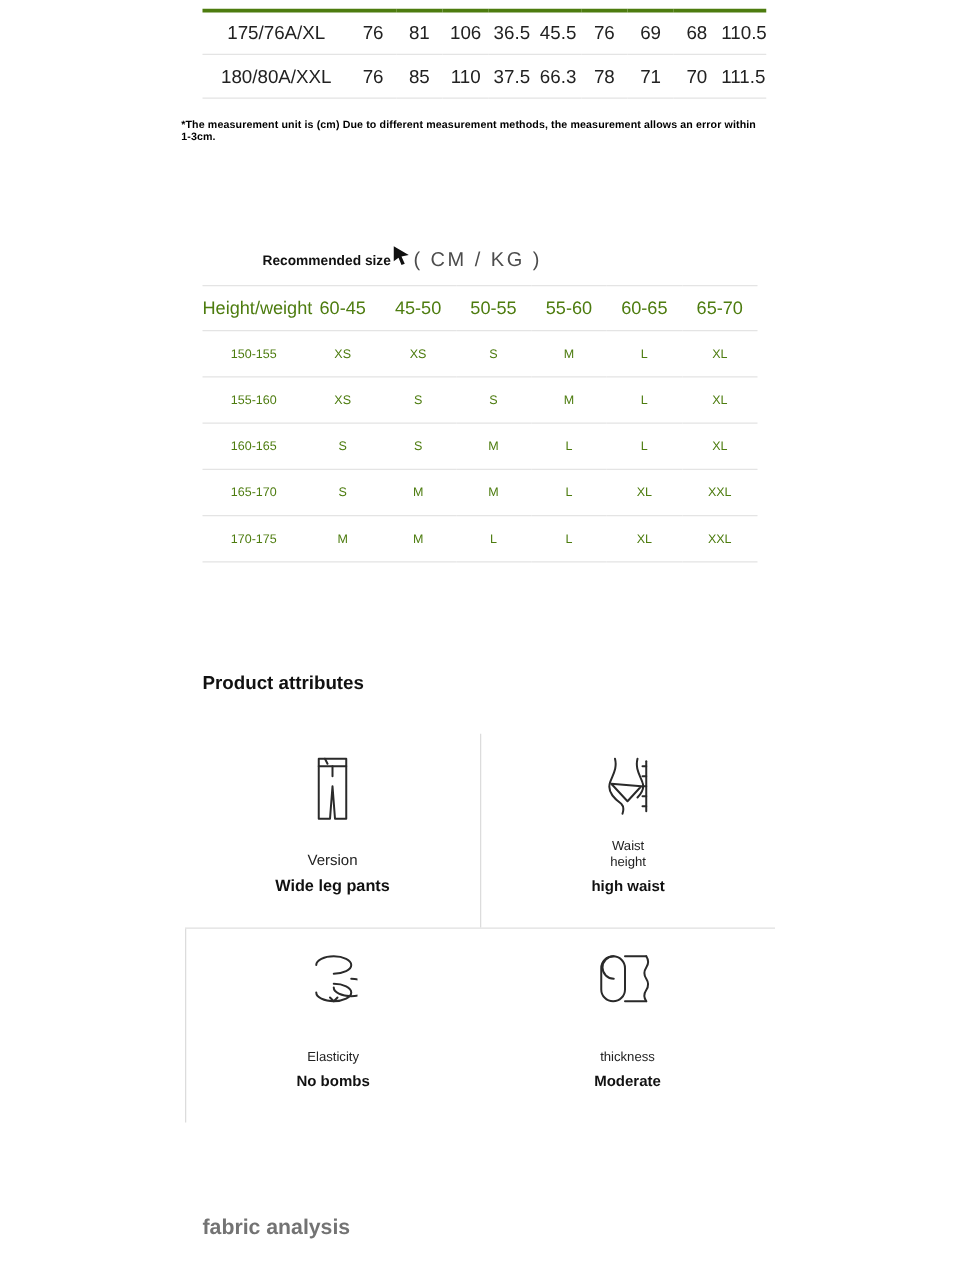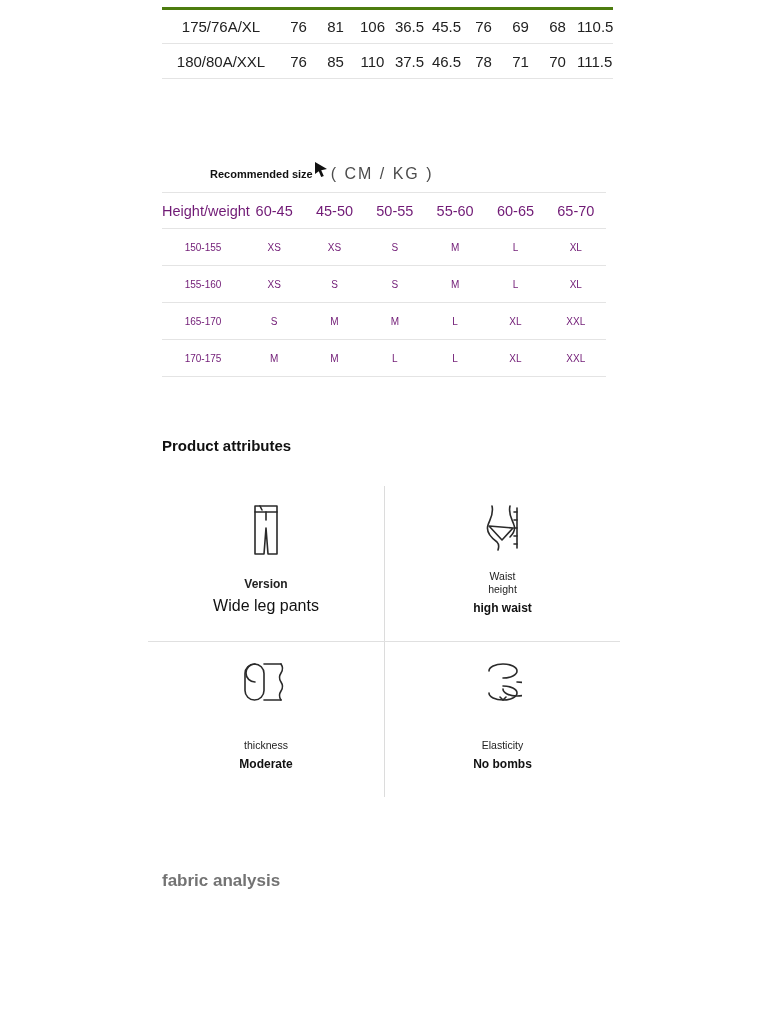--- a/index.html
+++ b/index.html
@@ -35,45 +35,45 @@
 
   
   .rec-title-row { margin-top: 84px; display: flex; align-items: center; margin-left: 48px; }
   .rec-title { font-size: 11px; font-weight: bold; color: #111; }
   .cursor-wrap { margin: 0 2px 0 0; position: relative; top: -2px; }
   .rec-unit { font-size: 16px; color: #4c4c4c; letter-spacing: 2px; }
 
   .rec-table { width: 444px; margin-top: 8px; table-layout: fixed; border-top: 1px solid #e4e4e4; }
   .rec-table th, .rec-table td {
     border-bottom: 1px solid #e4e4e4; text-align: center;
-    font-weight: 400; color: #701a75;
+    font-weight: 400; color: #4d7c0f;
   }
   .rec-table th { height: 36px; font-size: 14.5px; }
   .rec-table td { height: 37px; font-size: 10px; }
   .rec-table col.r-lbl { width: 82px; }
 
   
-  .attr-title { margin-top: 60px; font-size: 15px; font-weight: bold; color: #111; }
+  .attr-title { margin-top: 88px; font-size: 15px; font-weight: bold; color: #111; }
   .attr-grid { width: 472px; margin: 32px auto 0; }
   .attr-row { display: flex; }
   .attr-cell {
     width: 50%; height: 155px;
     display: flex; flex-direction: column; align-items: center;
   }
   .attr-cell.right { border-left: 1px solid #dcdcdc; }
   .attr-hr { border-top: 1px solid #e0e0e0; width: 472px; }
   .attr-icon { margin-top: 18px; }
   .attr-row.second .attr-icon { margin-top: 20px; }
   .attr-label {
     margin-top: auto; font-size: 10.5px; color: #222;
     white-space: pre-line; text-align: center; line-height: 1.25;
   }
   .attr-value { margin: 5px 0 26px; font-size: 12px; font-weight: bold; color: #111; }
-  .attr-cell.swap .attr-label { font-size: 12px; font-weight: bold; }
-  .attr-cell.swap .attr-value { font-size: 16px; font-weight: normal; }
+  .attr-cell.swap .attr-label { font-size: 12px; font-weight: normal; }
+  .attr-cell.swap .attr-value { font-size: 13px; font-weight: bold; }
 
   .fabric-title { margin-top: 74px; font-size: 17px; font-weight: bold; color: #737373; }
 
   svg.line-icon { stroke: #2a2a2a; fill: none; stroke-width: 1.6; stroke-linecap: round; stroke-linejoin: round; }
 </style>
 </head>
 <body>
 
 <div class="container">
 
@@ -102,28 +102,29 @@
       <td>69</td>
       <td>68</td>
       <td>110.5</td>
     </tr>
     <tr>
       <td>180/80A/XXL</td>
       <td>76</td>
       <td>85</td>
       <td>110</td>
       <td>37.5</td>
-      <td>46.5</td>
+      <td>66.3</td>
       <td>78</td>
       <td>71</td>
       <td>70</td>
       <td>111.5</td>
     </tr>
   </tbody>
     </table>
+  <p class="note note1">*The measurement unit is (cm) Due to different measurement methods, the measurement allows an error within 1-3cm.</p>
 
   <div class="rec-title-row">
     <span class="rec-title">Recommended size</span>
     <span class="cursor-wrap">
       <svg width="16" height="17" viewBox="0 0 16 17">
         <path d="M2 1 L14 8 L8.2 9.2 L10.8 15 L8.2 16 L5.8 10.2 L2 13 Z" fill="#111"></path>
       </svg>
     </span>
     <span class="rec-unit">( CM / KG )</span>
   </div>
@@ -160,20 +161,29 @@
     <tr>
       <td>155-160</td>
       <td>XS</td>
       <td>S</td>
       <td>S</td>
       <td>M</td>
       <td>L</td>
       <td>XL</td>
     </tr>
     <tr>
+      <td>160-165</td>
+      <td>S</td>
+      <td>S</td>
+      <td>M</td>
+      <td>L</td>
+      <td>L</td>
+      <td>XL</td>
+    </tr>
+    <tr>
       <td>165-170</td>
       <td>S</td>
       <td>M</td>
       <td>M</td>
       <td>L</td>
       <td>XL</td>
       <td>XXL</td>
     </tr>
     <tr>
       <td>170-175</td>
@@ -214,43 +224,43 @@
           <path d="M31 8 L34 8 M31 16 L34 16 M31 24 L34 24 M31 32 L34 32 M31 40 L34 40"></path>
         </svg>
       </span>
       <span class="attr-label">Waist
 height</span>
       <span class="attr-value">high waist</span>
     </div>
   </div>
   <div class="attr-hr"></div>
   <div class="attr-row second">
+    <div class="attr-cell right">
+      <span class="attr-icon">
+        <svg class="line-icon" width="38" height="42" viewBox="0 0 38 42">
+          <path d="M5 9 a14 7 0 1 1 14 7"></path>
+          <path d="M33 20 a14 7 0 1 1 -14 7"></path>
+          <path d="M5 31 a14 7 0 1 0 14 -7"></path>
+          <path d="M16 35 L19 38 L22 35"></path>
+        </svg>
+      </span>
+      <span class="attr-label">Elasticity</span>
+      <span class="attr-value">No bombs</span>
+    </div>
     <div class="attr-cell">
       <span class="attr-icon">
         <svg class="line-icon" width="46" height="40" viewBox="0 0 46 40">
           <rect x="2" y="2" width="19" height="36" rx="9.5"></rect>
           <path d="M12 2 a9 9 0 0 0 0 18"></path>
           <path d="M21 2 L38 2"></path>
           <path d="M21 38 L38 38"></path>
           <path d="M38 2 q3 4.5 0 9 q-3 4.5 0 9 q3 4.5 0 9 q-3 4.5 0 9"></path>
         </svg>
       </span>
       <span class="attr-label">thickness</span>
       <span class="attr-value">Moderate</span>
     </div>
-    <div class="attr-cell right">
-      <span class="attr-icon">
-        <svg class="line-icon" width="38" height="42" viewBox="0 0 38 42">
-          <path d="M5 9 a14 7 0 1 1 14 7"></path>
-          <path d="M33 20 a14 7 0 1 1 -14 7"></path>
-          <path d="M5 31 a14 7 0 1 0 14 -7"></path>
-          <path d="M16 35 L19 38 L22 35"></path>
-        </svg>
-      </span>
-      <span class="attr-label">Elasticity</span>
-      <span class="attr-value">No bombs</span>
-    </div>
   </div>
 </div>
 
 <div class="container">
   <h3 class="fabric-title">fabric analysis</h3>
 </div>
 
 </body></html>

